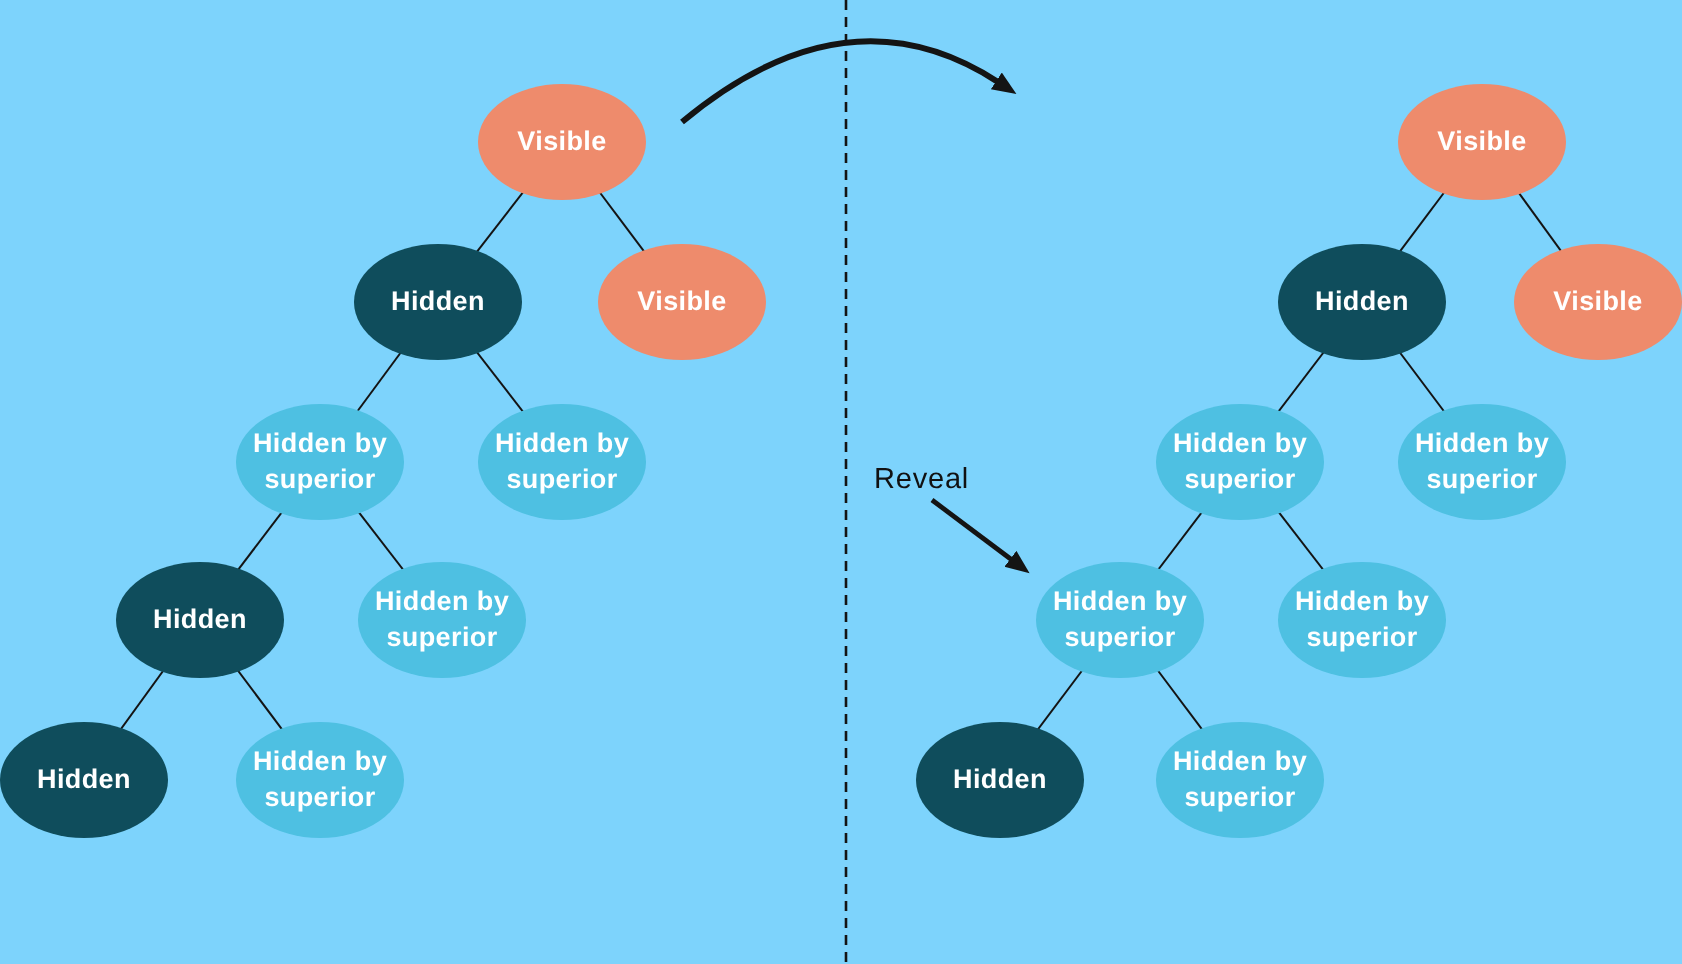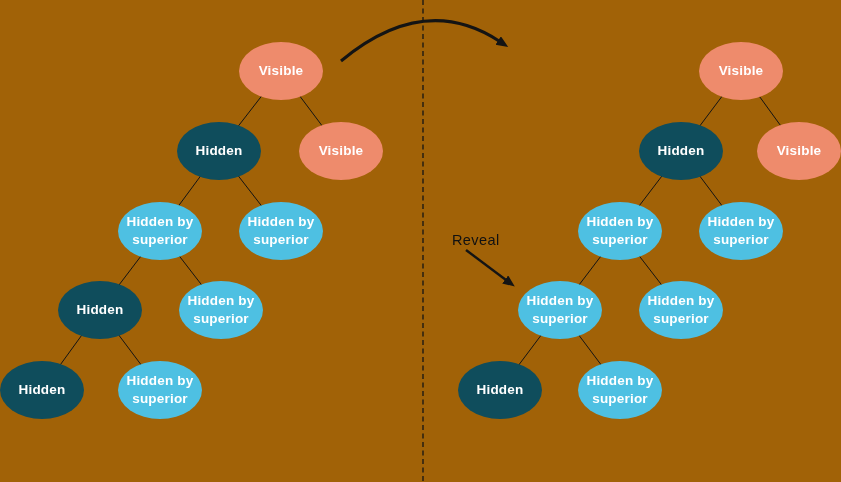--- a/index.html
+++ b/index.html
@@ -1,20 +1,20 @@
 <!DOCTYPE html>
 <html style="--visible: #EE8B6C; --hidden: #0F4D5C; --hidden-by-superior: #4EC0E2; --node-text: #FFFFFF; --line: #141414;"><head>
 <meta charset="utf-8">
 <style>
   html, body { margin: 0; padding: 0; background: #ffffff; }
   .canvas {
     position: relative;
     width: 841px;
     height: 482px;
-    background: #a16207;
+    background: #7dd3fc;
     overflow: hidden;
     font-family: "Liberation Sans", sans-serif;
   }
   .layer { position: absolute; inset: 0; }
   svg.layer { width: 841px; height: 482px; }
 
   .edge { stroke: var(--line, #1a1a1a); stroke-width: 1; }
   .dash-line { stroke: var(--line, #1a1a1a); stroke-width: 1.3; stroke-dasharray: 5 3.5; }
   .arrow-stroke { stroke: var(--line, #111111); fill: none; }
   .arrowhead-fill { fill: var(--line, #111111); }
@@ -35,21 +35,21 @@
     line-height: 1.3;
     padding: 0 6px;
     box-sizing: border-box;
   }
   .node.visible { background: var(--visible, #EE8B6C); }
   .node.hidden  { background: var(--hidden, #0F4D5C); }
   .node.hbs     { background: var(--hidden-by-superior, #4EC0E2); }
 
   .reveal-label {
     position: absolute;
-    left: 452px;
+    left: 437px;
     top: 232px;
     font-size: 14.5px;
     font-weight: 500;
     color: #111111;
     letter-spacing: 0.4px;
   }
 </style>
 </head>
 <body>
 

